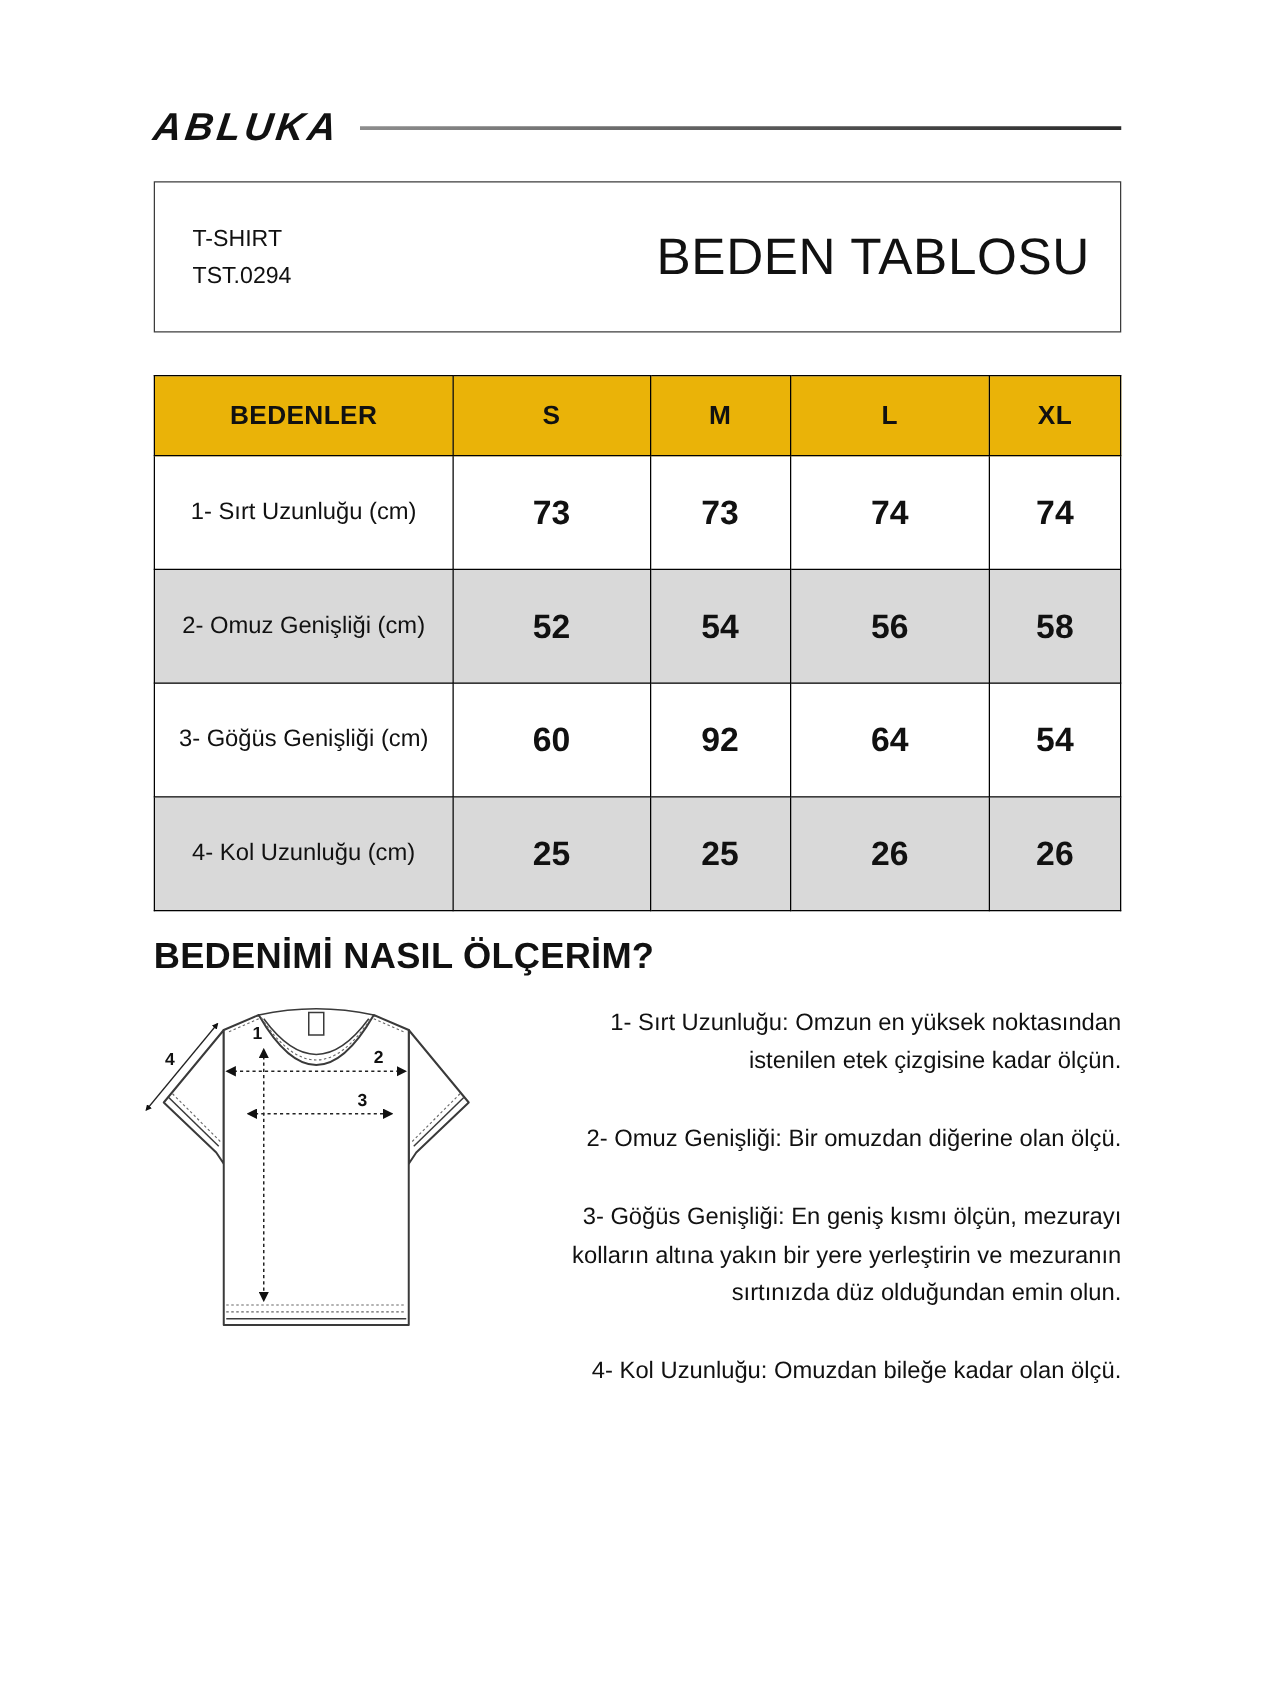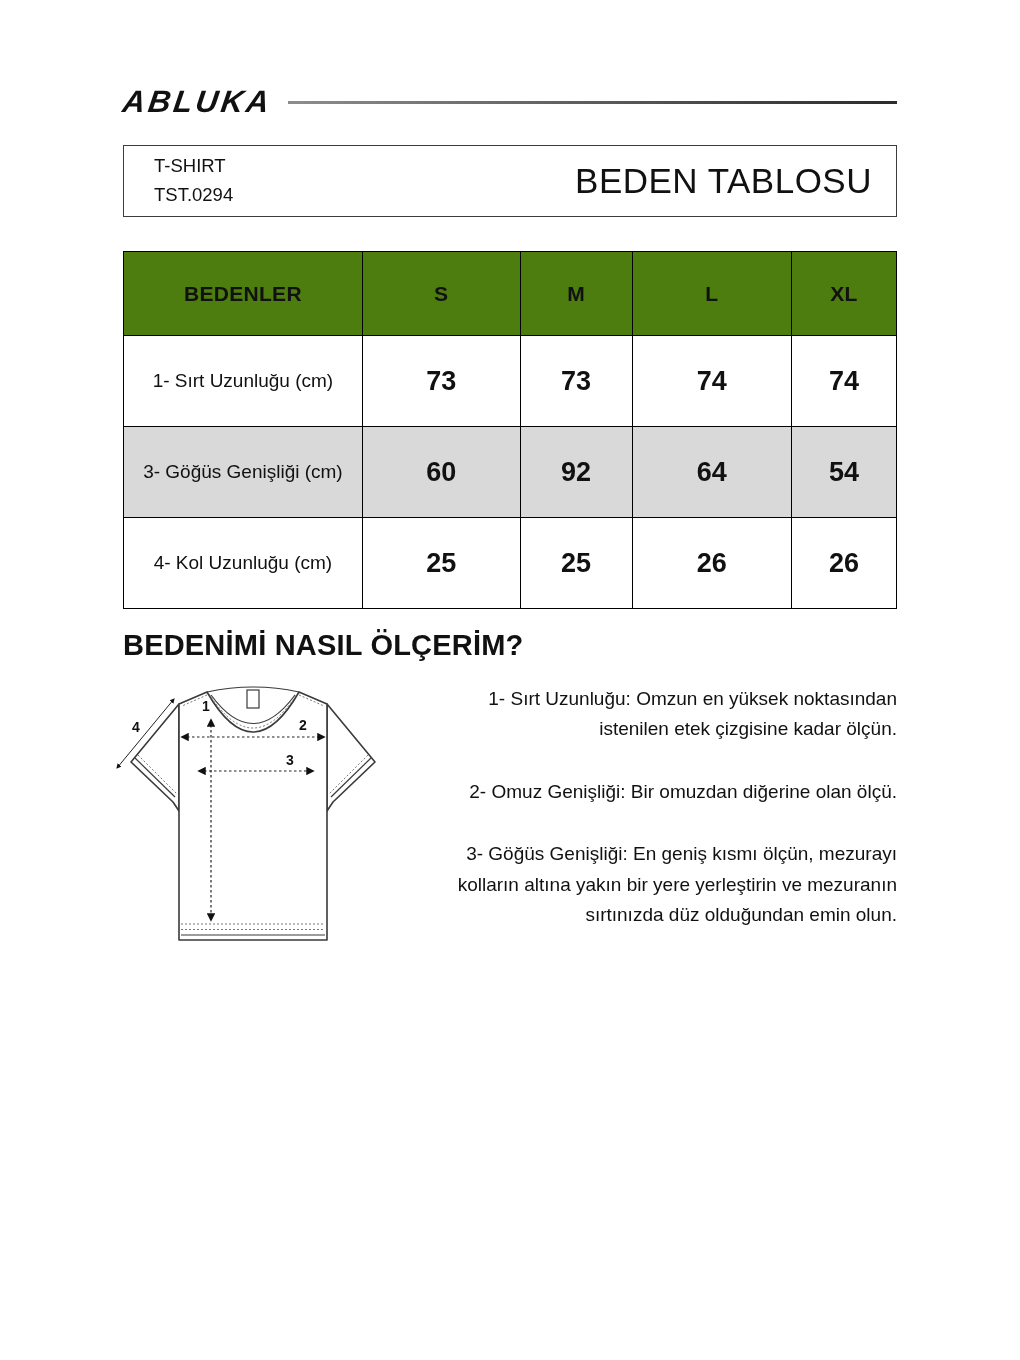--- a/index.html
+++ b/index.html
@@ -20,39 +20,39 @@
     transform:skewX(-8deg);
     white-space:nowrap;
   }
   .logo-line {
     flex:1; height:2.5px; margin-top:1px;
     background:linear-gradient(to right,#8d8d8d,#2b2b2b);
   }
 
   
   .title-box {
-    margin-top:25px; height:72px;
+    margin-top:25px; height:121px;
     border:1.5px solid #3c3c3c;
     display:flex; justify-content:space-between; align-items:center;
     padding:0 24px 0 30px; box-sizing:border-box;gap:40px;
   }
   .product-info { font-size:18.5px; line-height:1.55; }
-  .doc-title { font-size:35px; letter-spacing:0.5px; font-weight:400; }
+  .doc-title { font-size:41px; letter-spacing:0.5px; font-weight:400; }
 
   
   table.size-table {
     margin-top:34px; width:100%;
     border-collapse:collapse; table-layout:fixed;
   }
   .size-table th, .size-table td {
     border:1.5px solid #000000;
     text-align:center; vertical-align:middle;
     padding:0;
   }
-  .size-table thead tr { height:84px; background:#4d7c0f; }
+  .size-table thead tr { height:64px; background:#eab308; }
   .size-table thead th { font-size:21px; font-weight:bold; letter-spacing:0.3px; }
   .size-table tbody tr { height:91px; }
   .size-table tbody tr:nth-child(even) { background:#d9d9d9; }
   .size-table td.row-label { font-size:19px; font-weight:400;margin-top:40px; }
   .size-table td.row-value { font-size:27px; font-weight:700; }
 
   
   h2.measure-heading {
     margin:20px 0 0 0;
     font-size:29px; font-weight:800; letter-spacing:0.2px;
@@ -107,20 +107,27 @@
     </thead>
     <tbody>
         <tr>
       <td class="row-label">1- Sırt Uzunluğu (cm)</td>
       <td class="row-value">73</td>
       <td class="row-value">73</td>
       <td class="row-value">74</td>
       <td class="row-value">74</td>
     </tr>
         <tr>
+      <td class="row-label">2- Omuz Genişliği (cm)</td>
+      <td class="row-value">52</td>
+      <td class="row-value">54</td>
+      <td class="row-value">56</td>
+      <td class="row-value">58</td>
+    </tr>
+        <tr>
       <td class="row-label">3- Göğüs Genişliği (cm)</td>
       <td class="row-value">60</td>
       <td class="row-value">92</td>
       <td class="row-value">64</td>
       <td class="row-value">54</td>
     </tr>
         <tr>
       <td class="row-label">4- Kol Uzunluğu (cm)</td>
       <td class="row-value">25</td>
       <td class="row-value">25</td>
@@ -180,16 +187,17 @@
         <text class="dim-label" x="208" y="60" text-anchor="middle">2</text>
         <text class="dim-label" x="195" y="95" text-anchor="middle">3</text>
         <text class="dim-label" x="41" y="62" text-anchor="middle">4</text>
       </g>
     </svg>
 
     <div class="instructions">
       <p>1- Sırt Uzunluğu: Omzun en yüksek noktasından istenilen etek çizgisine kadar ölçün.</p>
       <p>2- Omuz Genişliği: Bir omuzdan diğerine olan ölçü.</p>
       <p>3- Göğüs Genişliği: En geniş kısmı ölçün, mezurayı kolların altına yakın bir yere yerleştirin ve mezuranın sırtınızda düz olduğundan emin olun.</p>
+      <p>4- Kol Uzunluğu: Omuzdan bileğe kadar olan ölçü.</p>
     </div>
   </div>
 
 </div>
 
 </body></html>

